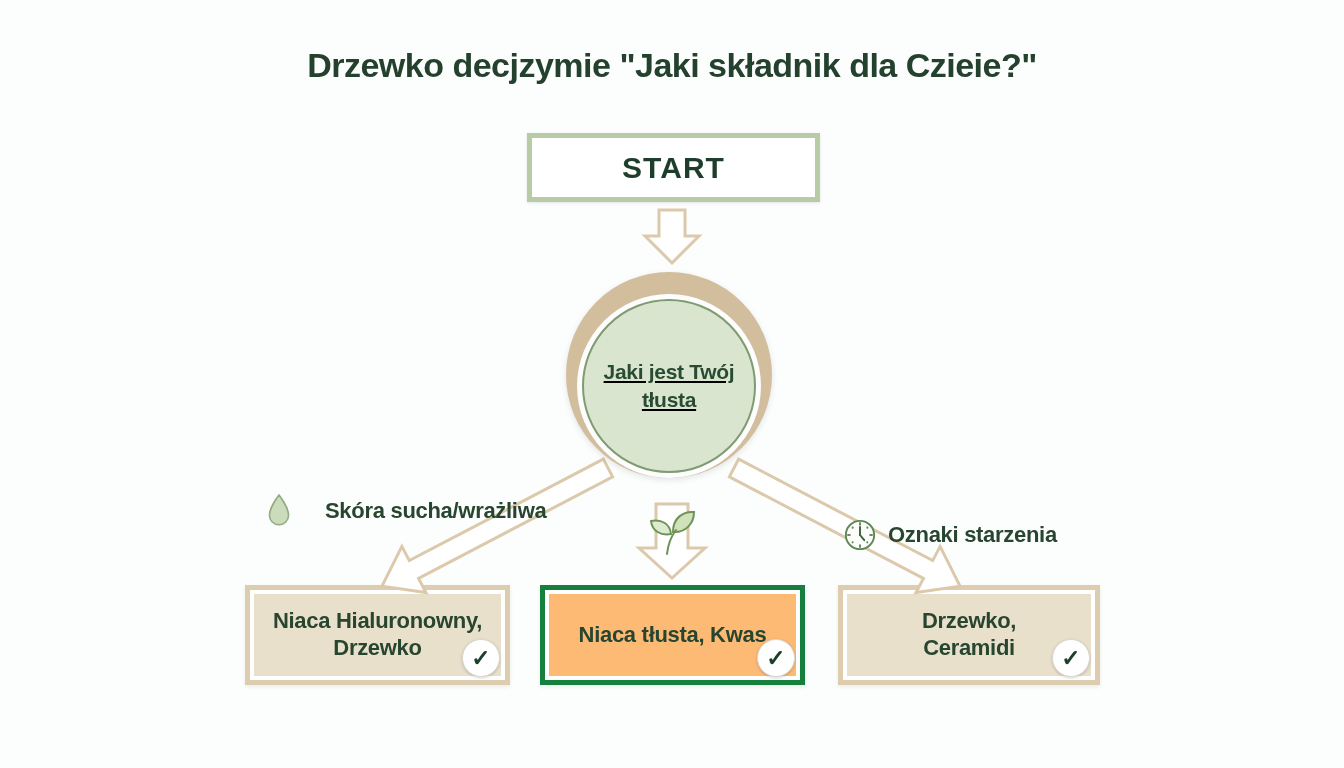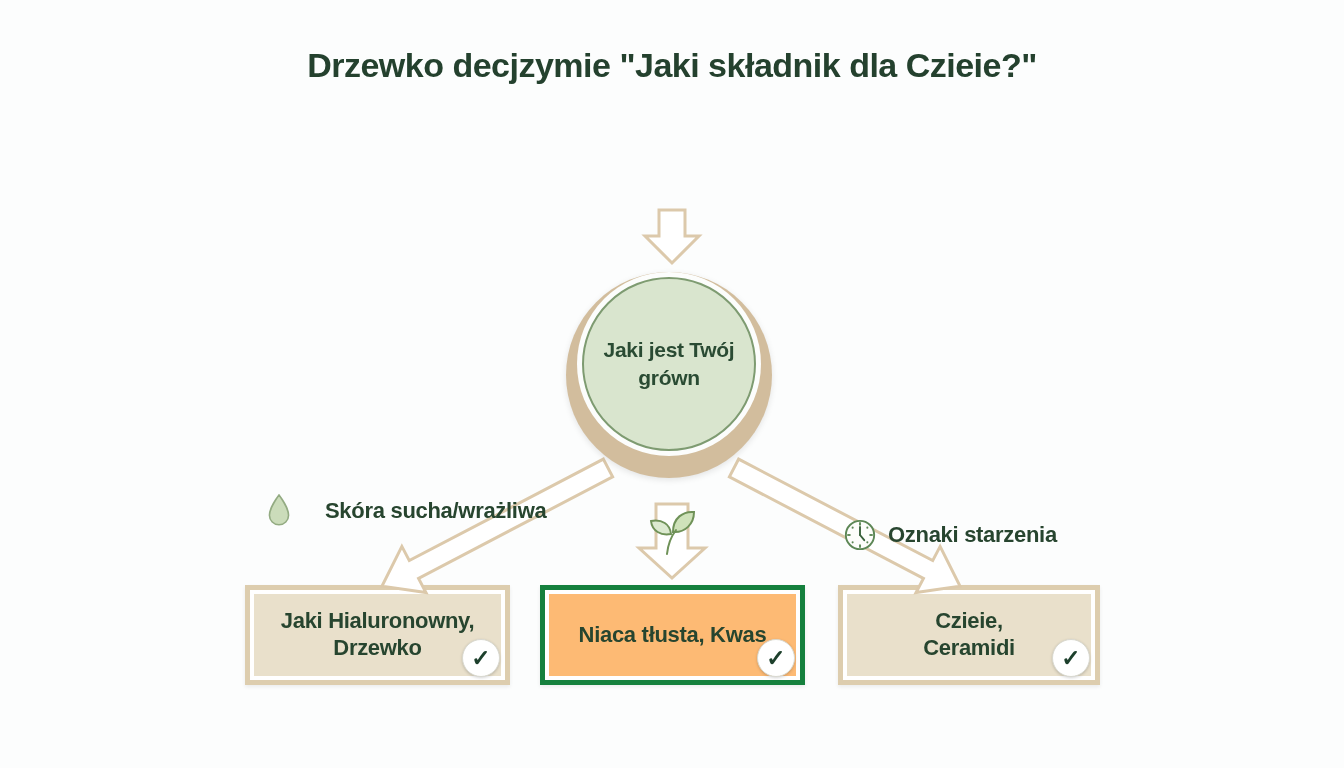--- a/index.html
+++ b/index.html
@@ -19,22 +19,23 @@
     position:absolute; left:527px; top:133px; width:283px; height:59px;
     background:#ffffff; border:5px solid #b7cba7; z-index:3;
     display:flex; align-items:center; justify-content:center;
     box-shadow:0 1px 3px rgba(0,0,0,0.10);
   }
   .start-box span { font-size:30px; font-weight:bold; color:#1f3d2b; letter-spacing:1px; }
 
   .decision-ring {
     position:absolute; left:566px; top:272px; width:206px; height:206px;
     border-radius:50%; background:#d2bd9d; z-index:3;
-    display:flex; align-items:flex-start; justify-content:center;
+    display:flex; align-items:flex-end; justify-content:center;
     box-shadow:0 2px 6px rgba(0,0,0,0.10);
+    text-decoration:underline;
   }
   .decision-gap {
     width:184px; height:184px; border-radius:50%; background:#fcfdfc;
     display:flex; align-items:center; justify-content:center;
   }
   .decision-fill {
     width:170px; height:170px; border-radius:50%;
     background:#d9e5ce; border:2px solid #7e9b71;
     display:flex; flex-direction:column; align-items:center; justify-content:center;
     text-align:center;
@@ -85,26 +86,29 @@
       <path d="M659 210 L685 210 L685 236 L699 236 L672 263 L645 236 L659 236 Z"></path>
 
       <path transform="translate(608,468) rotate(62.4)" d="M-10 0 L10 0 L10 219 L26 219 L0 255 L-26 219 L-10 219 Z"></path>
 
       <path transform="translate(734,468) rotate(-62.4)" d="M-10 0 L10 0 L10 219 L26 219 L0 255 L-26 219 L-10 219 Z"></path>
 
       <path d="M656 504 L688 504 L688 548 L705 548 L672 578 L639 548 L656 548 Z"></path>
     </g>
   </svg>
 
+  <div class="start-box">
+    <span>START</span>
+  </div>
 
   <div class="decision-ring">
     <div class="decision-gap">
       <div class="decision-fill">
         <div class="line">Jaki jest Twój</div>
-        <div class="line">grówn</div>
+        <div class="line">tłusta</div>
       </div>
     </div>
   </div>
 
   <div class="branch-label left">
     <svg width="26" height="34" viewBox="0 0 24 32">
       <path d="M12 1 C12 1 3 13 3 20 a9 9 0 0 0 18 0 C21 13 12 1 12 1 Z" fill="#cbdcba" stroke="#93ab82" stroke-width="1.5"></path>
     </svg>
     <span>Skóra sucha/wrażliwa</span>
   </div>
@@ -129,34 +133,34 @@
   <div class="leaf-wrap">
     <svg width="52" height="50" viewBox="0 0 52 50">
       <path d="M30 24 C30 10 40 3 51 4 C51 16 42 25 30 24 Z" fill="#cfe2ba" stroke="#6f9258" stroke-width="2"></path>
       <path d="M28 26 C18 28 9 23 8 13 C19 11 27 16 28 26 Z" fill="#dcead0" stroke="#6f9258" stroke-width="2"></path>
       <path d="M24 46 C25 36 27 30 33 22" fill="none" stroke="#6f9258" stroke-width="2" stroke-linecap="round"></path>
     </svg>
   </div>
 
   <div class="result-box tan b1">
     <div class="txt">
-      <div>Jaki Hialuronowny,</div>
+      <div>Niaca Hialuronowny,</div>
       <div>Drzewko</div>
     </div>
     <div class="check-badge">✓</div>
   </div>
 
   <div class="result-box green b2">
     <div class="txt">
       <div>Niaca tłusta, Kwas</div>
     </div>
     <div class="check-badge">✓</div>
   </div>
 
   <div class="result-box tan b3">
     <div class="txt">
-      <div>Czieie,</div>
+      <div>Drzewko,</div>
       <div>Ceramidi</div>
     </div>
     <div class="check-badge">✓</div>
   </div>
 
 </div>
 
 </body></html>

